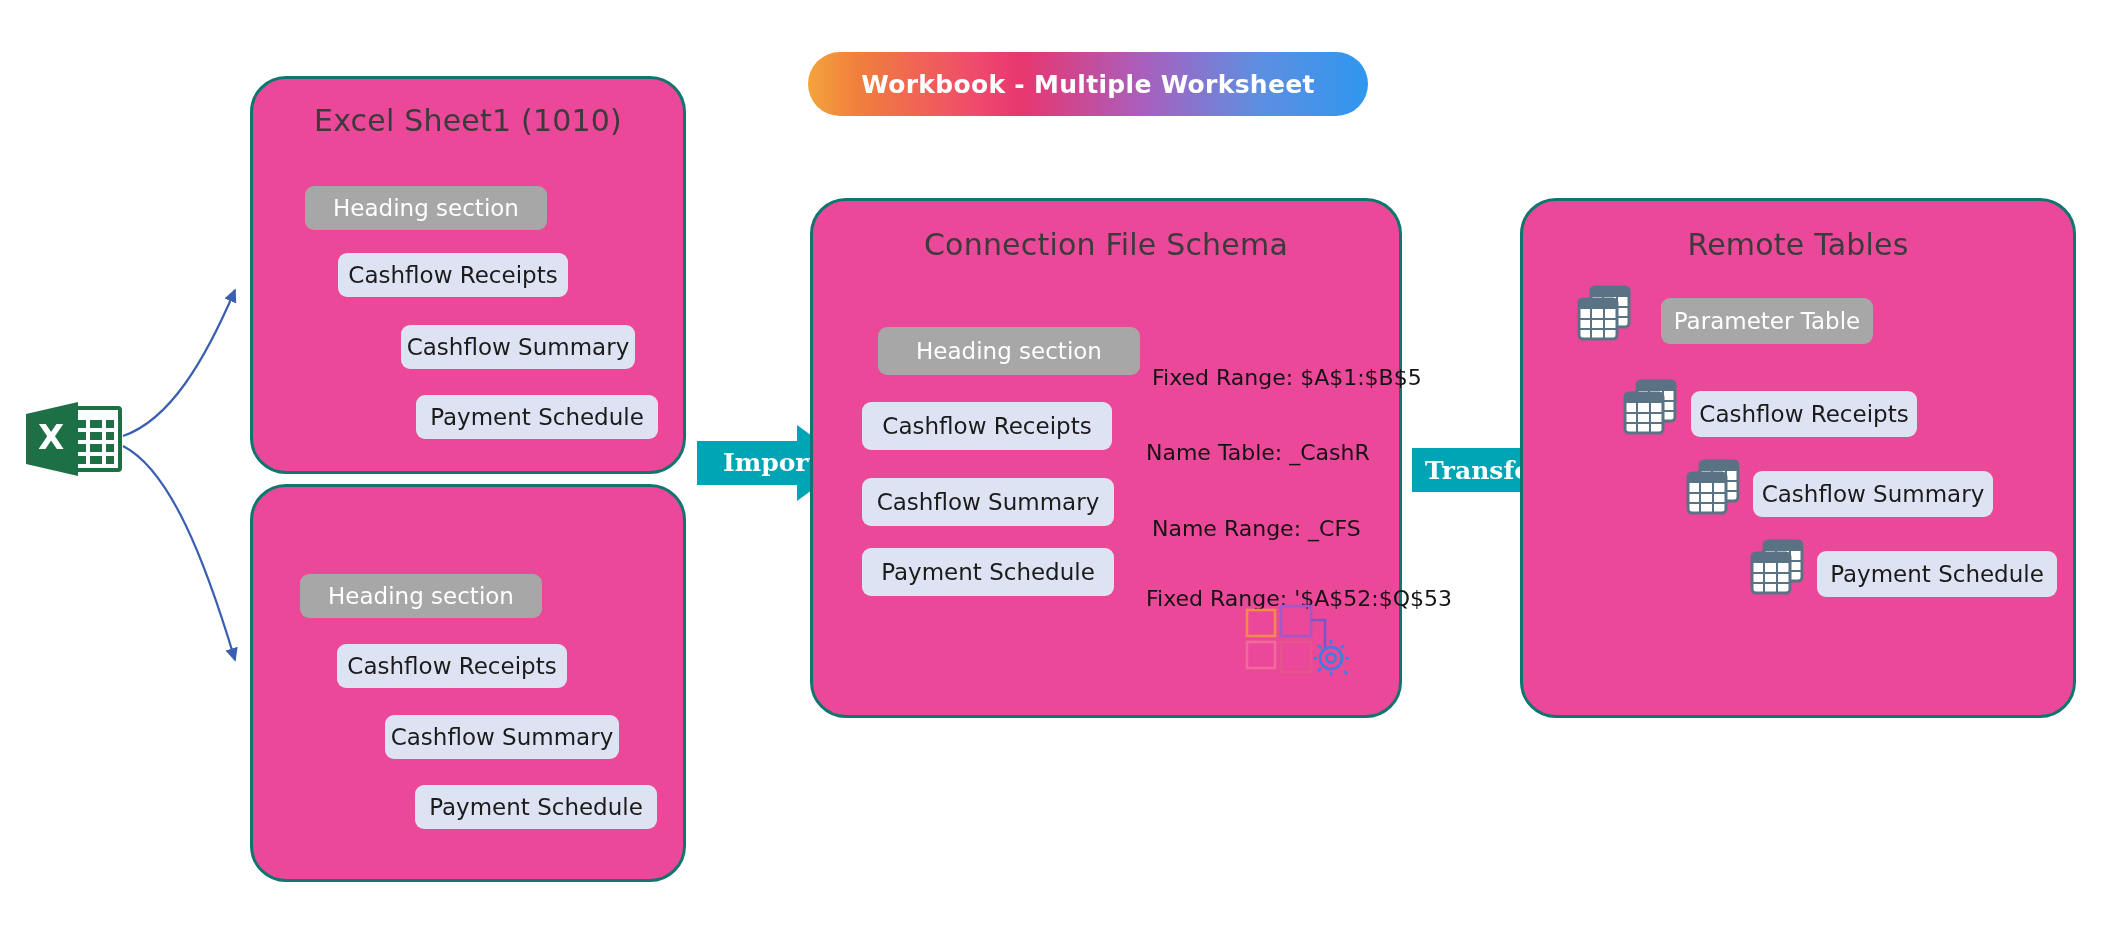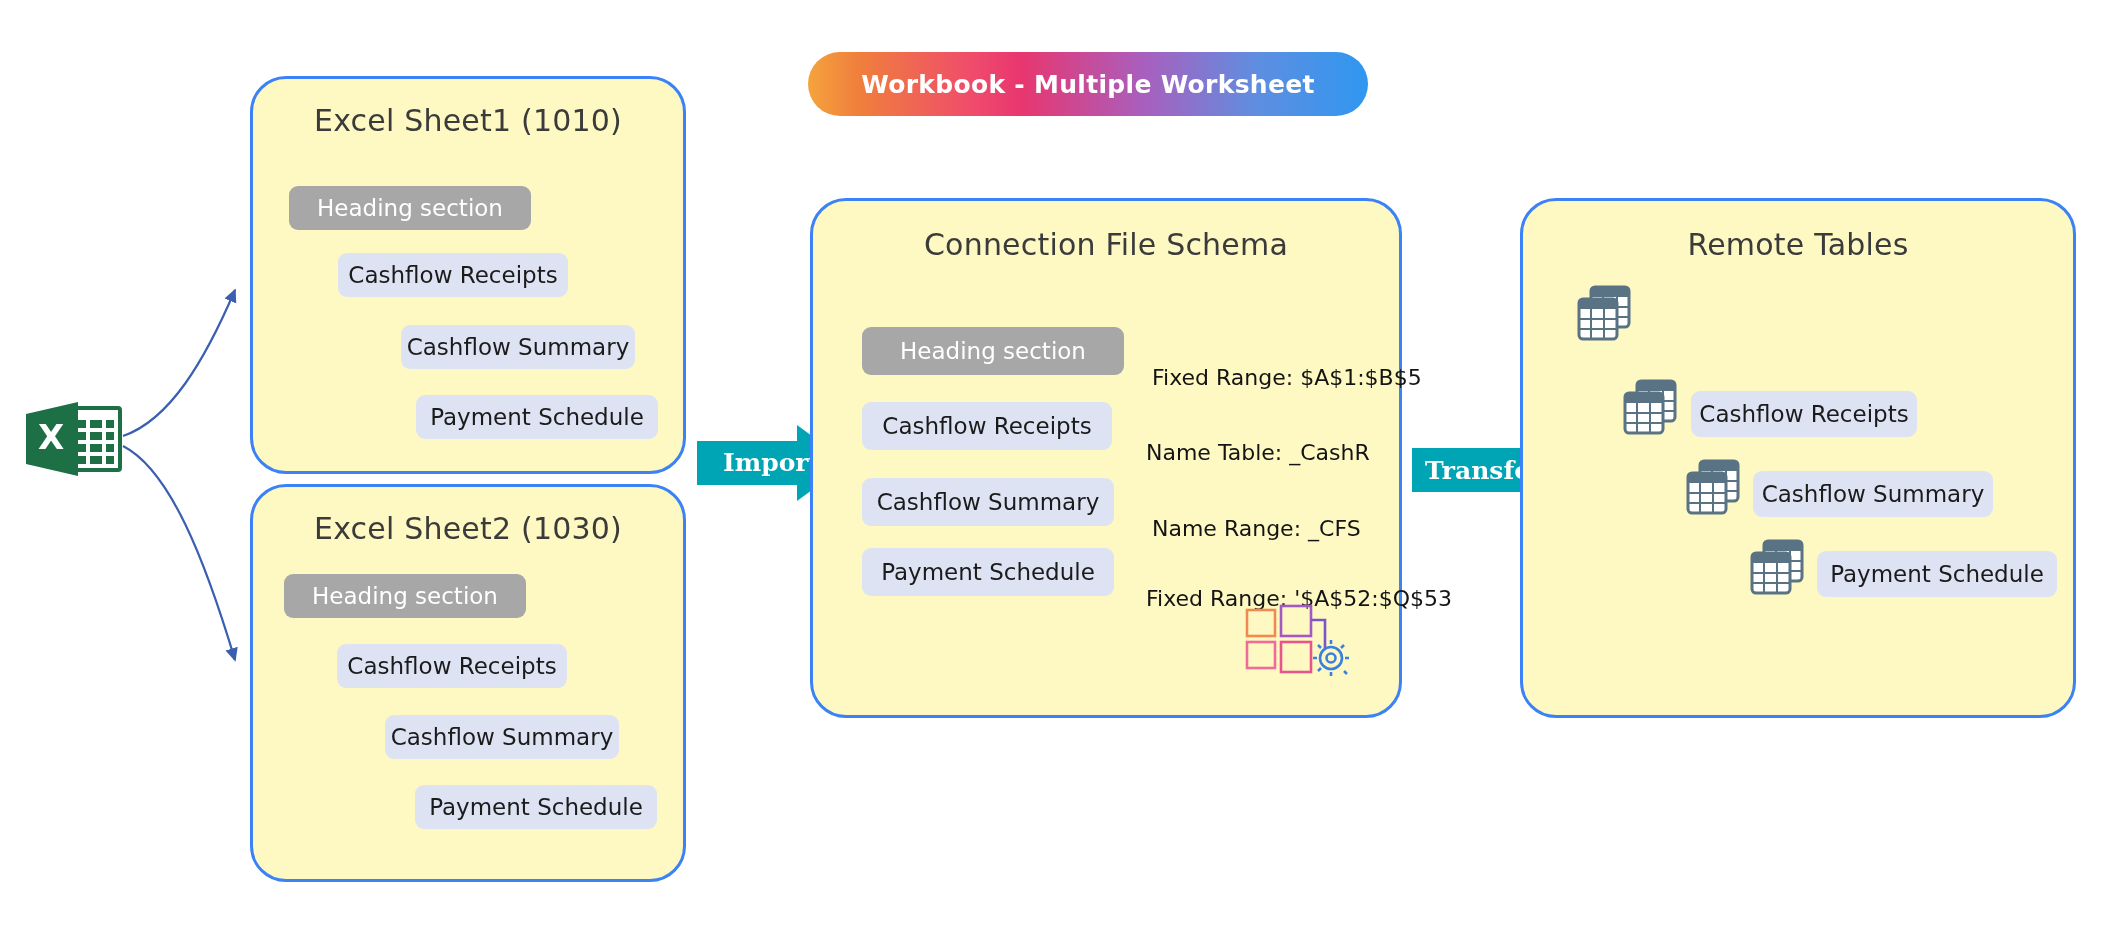--- a/index.html
+++ b/index.html
@@ -14,23 +14,23 @@
     position: relative;
     width: 2106px;
     height: 926px;
     background: #ffffff;
     overflow: hidden;
   }
 
   
   .panel {
     position: absolute;
-    border: 3px solid #3b82f6;
+    border: 3px solid #0f766e;
     border-radius: 36px;
-    background: #fef9c3;
+    background: #ec4899;
     box-sizing: border-box;
   }
   .panel-title {
     position: absolute;
     left: 0;
     right: 0;
     text-align: center;
     font-size: 30px;
     color: #3b3b3b;
     letter-spacing: .2px;
@@ -45,20 +45,21 @@
     display: flex;
     align-items: center;
     justify-content: center;
     font-size: 23px;
     white-space: nowrap;
     height: 44px;
   }
   .chip.gray {
     background: #a7a7a7;
     color: #ffffff;
+    margin-left: 16px;
   }
   .chip.blue {
     background: #dde3f3;
     color: #1b1b1b;
   }
 
   
   .range-label {
     position: absolute;
     font-size: 22px;
@@ -166,21 +167,20 @@
 
   <div class="panel" style="left:250px; top:76px; width:436px; height:398px;">
     <div class="panel-title" style="top:24px;">Excel Sheet1 (1010)</div>
     <div class="chip gray" style="left:36px; top:107px; width:242px;">Heading section</div>
     <div class="chip blue" style="left:85px; top:174px; width:230px;">Cashflow Receipts</div>
     <div class="chip blue" style="left:148px; top:246px; width:234px;">Cashflow Summary</div>
     <div class="chip blue" style="left:163px; top:316px; width:242px;">Payment Schedule</div>
   </div>
 
   <div class="panel" style="left:250px; top:484px; width:436px; height:398px;">
-    <div class="panel-title" style="top:24px;">Excel Sheet2 (1030)</div>
     <div class="chip gray" style="left:31px; top:87px; width:242px;">Heading section</div>
     <div class="chip blue" style="left:84px; top:157px; width:230px;">Cashflow Receipts</div>
     <div class="chip blue" style="left:132px; top:228px; width:234px;">Cashflow Summary</div>
     <div class="chip blue" style="left:162px; top:298px; width:242px;">Payment Schedule</div>
   </div>
 
   <div class="block-arrow" style="left:697px; top:423px; width:152px; height:80px;">
     <svg viewBox="0 0 152 80" width="152" height="80">
       <path d="M0,18 L100,18 L100,2 L152,40 L100,78 L100,62 L0,62 Z" fill="#00a5b5"></path>
     </svg>
@@ -238,20 +238,21 @@
             <path d="M14,22 h38 M14,32 h38 M26,12 v30 M40,12 v30"></path>
           </g>
           <rect x="2" y="14" width="38" height="40" rx="4" fill="#ffffff" stroke="#5a7384" stroke-width="3"></rect>
           <path d="M2,18 a4,4 0 0 1 4,-4 h30 a4,4 0 0 1 4,4 v6 h-38 z" fill="#5a7384"></path>
           <g stroke="#5a7384" stroke-width="2">
             <path d="M2,34 h38 M2,44 h38 M14,24 v30 M27,24 v30"></path>
           </g>
         </g>
       </svg>
     </div>
+    <div class="chip gray" style="left:122px; top:97px; width:212px; height:46px;">Parameter Table</div>
 
     <div class="table-icon" style="left:100px; top:178px;">
       <svg viewBox="0 0 56 58" width="56" height="58">
         <g>
           <rect x="14" y="2" width="38" height="40" rx="4" fill="#ffffff" stroke="#5a7384" stroke-width="3"></rect>
           <path d="M14,6 a4,4 0 0 1 4,-4 h30 a4,4 0 0 1 4,4 v6 h-38 z" fill="#5a7384"></path>
           <g stroke="#5a7384" stroke-width="2">
             <path d="M14,22 h38 M14,32 h38 M26,12 v30 M40,12 v30"></path>
           </g>
           <rect x="2" y="14" width="38" height="40" rx="4" fill="#ffffff" stroke="#5a7384" stroke-width="3"></rect>

